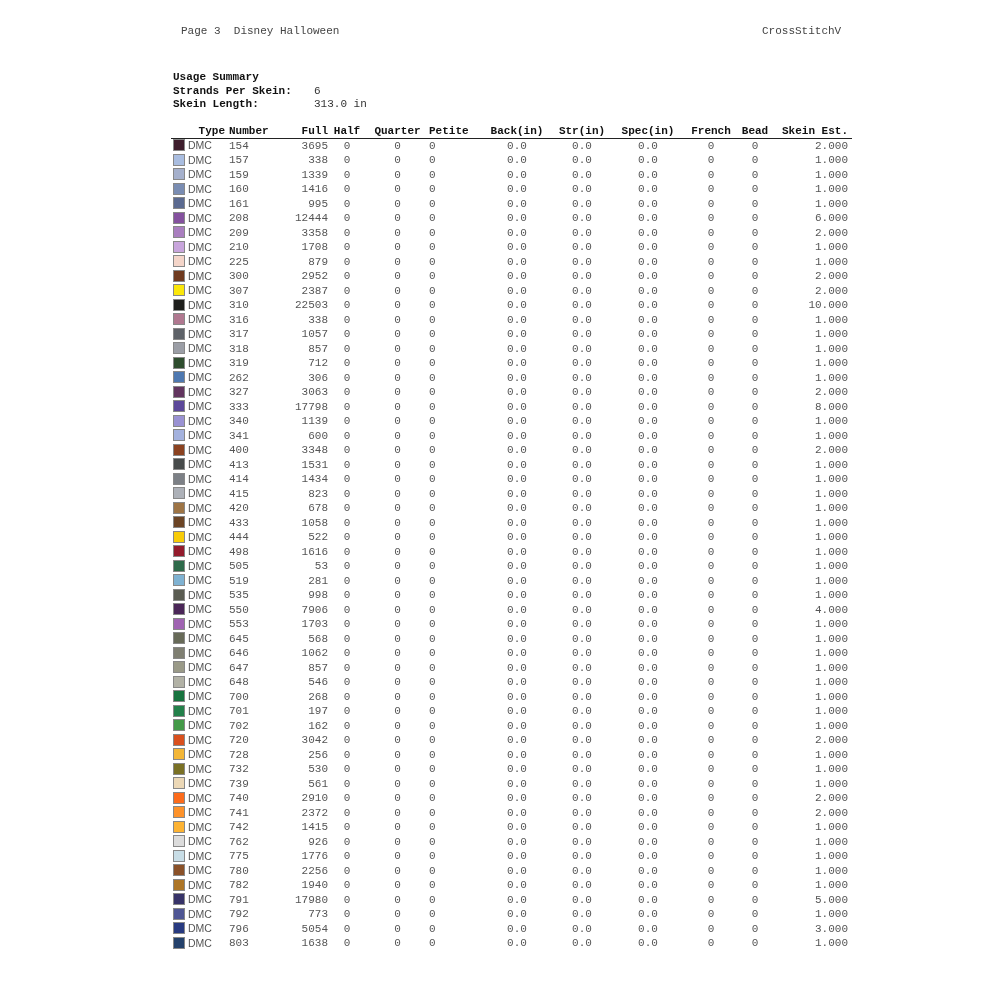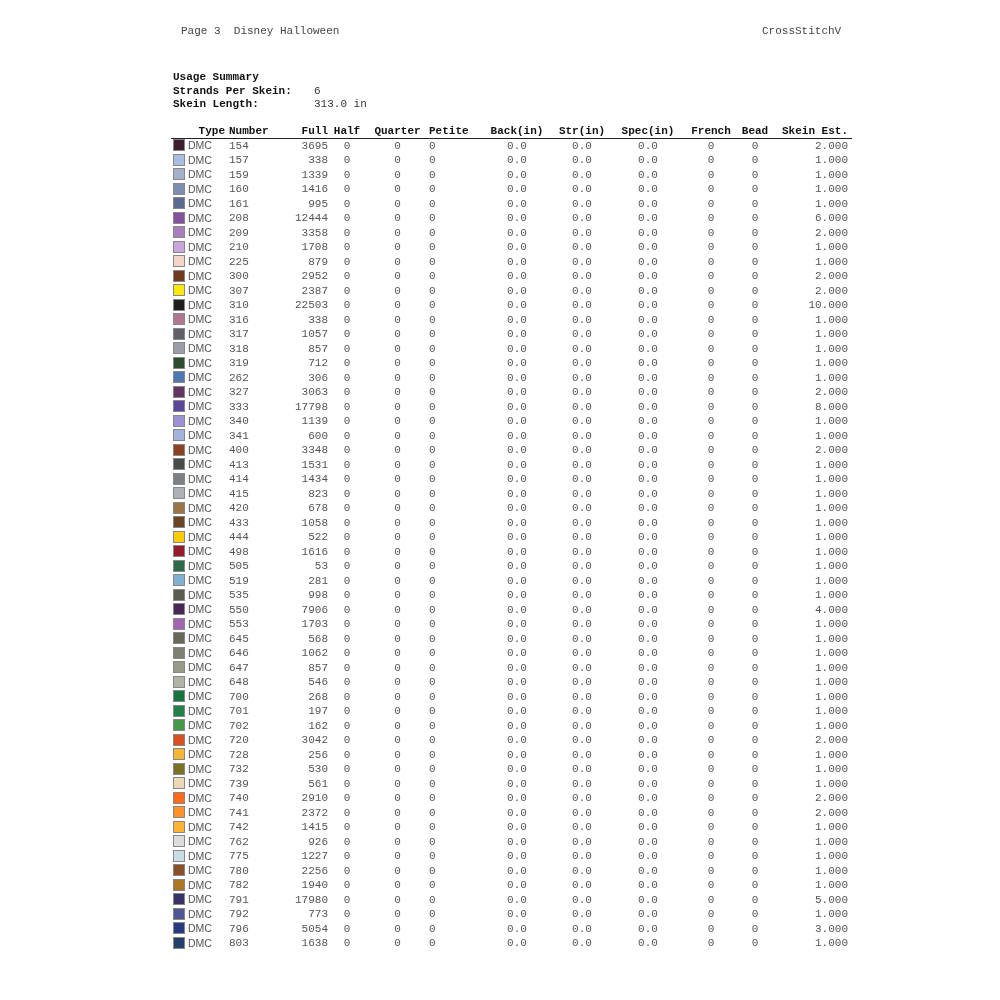--- a/index.html
+++ b/index.html
@@ -749,21 +749,21 @@
         <td class="c-back">0.0</td>
         <td class="c-str">0.0</td>
         <td class="c-spec">0.0</td>
         <td class="c-fr">0</td>
         <td class="c-bead">0</td>
         <td class="c-sk">1.000</td>
       </tr>
       <tr>
         <td class="c-type"><span class="sw" style="background: rgb(200, 221, 230);"></span><span class="dmc">DMC</span></td>
         <td class="c-num">775</td>
-        <td class="c-full">1227</td>
+        <td class="c-full">1776</td>
         <td class="c-half">0</td>
         <td class="c-qtr">0</td>
         <td class="c-pet">0</td>
         <td class="c-back">0.0</td>
         <td class="c-str">0.0</td>
         <td class="c-spec">0.0</td>
         <td class="c-fr">0</td>
         <td class="c-bead">0</td>
         <td class="c-sk">1.000</td>
       </tr>

